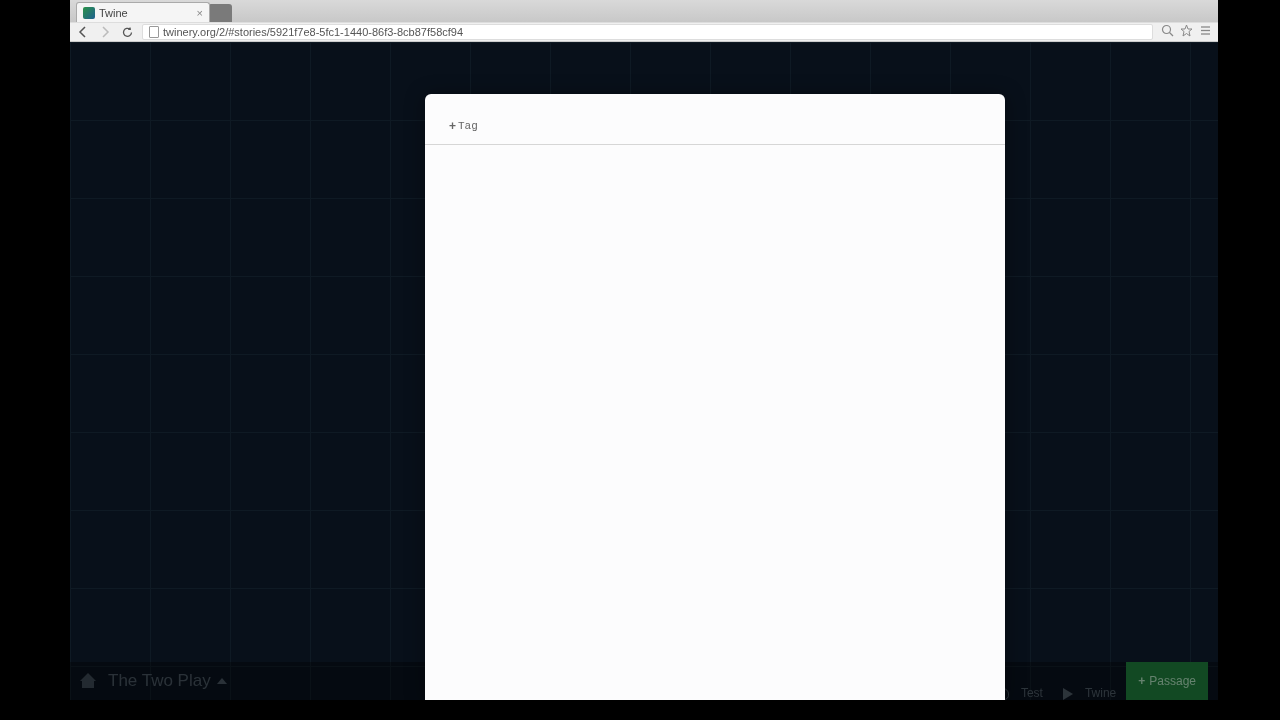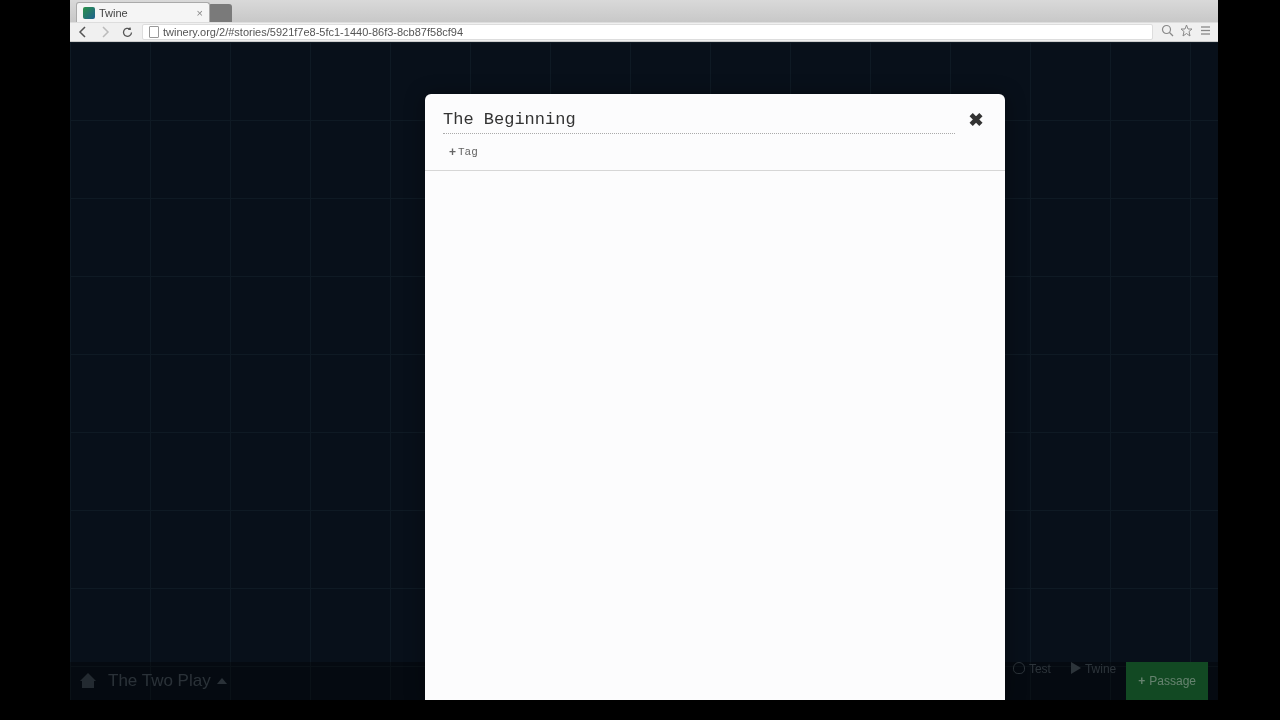--- a/index.html
+++ b/index.html
@@ -39,21 +39,21 @@
   .caret-up { display:inline-block; margin-left: 6px; border-left: 5px solid transparent; border-right: 5px solid transparent; border-bottom: 6px solid #46525d; }
   .spacer { flex: 1; }
   .tb-group { display: flex; align-items: center; gap: 0; }
   .tb-btn { width: 34px; height: 38px; display: flex; align-items: center; justify-content: center; color: #3f4b56; cursor: pointer; }
   .tb-btn.active { background: rgba(255,255,255,0.05); color: #5a6774; }
   .grid9 { display: grid; grid-template-columns: repeat(3,4px); grid-template-rows: repeat(3,4px); gap: 1px; }
   .grid9 span { background: #3f4b56; }
   .grid4 { display: grid; grid-template-columns: repeat(2,6px); grid-template-rows: repeat(2,6px); gap: 2px; }
   .grid4 span { background: #3f4b56; }
   .sq1 { width: 12px; height: 12px; background: #3f4b56; }
-  .txtbtn { display: flex; align-items: flex-start; gap: 4px; padding: 0 10px; height: 38px; color: #4a5661; font-size: 12px; cursor: pointer; }
+  .txtbtn { display: flex; align-items: flex-end; gap: 12px; padding: 0 10px; height: 38px; color: #4a5661; font-size: 12px; cursor: pointer; }
   .bug-ico { width: 12px; height: 12px; border: 1.5px solid #4a5661; border-radius: 50% 50% 40% 40%; position: relative; }
   .play-ico { border-left: 10px solid #4a5661; border-top: 6px solid transparent; border-bottom: 6px solid transparent; }
   .passage-btn { background: #1e7a3a; color: #a9d8b8; padding: 0 12px; height: 38px; display: flex; align-items: center; gap: 4px; font-size: 12px; cursor: pointer; }
   .plus { font-weight: bold; }
 
   
   .modal { position: absolute; left: 355px; top: 52px; width: 580px; bottom: 0; background: #fcfcfd; border-radius: 6px 6px 0 0; box-shadow: 0 2px 20px rgba(0,0,0,0.4); display: flex; flex-direction: column; }
   .modal-head { padding: 14px 18px 0 18px; }
   .title-row { display: flex; align-items: center; }
   .passage-title { flex: 1; border: none; border-bottom: 1px dotted #aaa; font-family: "Courier New", monospace; font-size: 17px; padding: 2px 0 4px 0; outline: none; background: transparent; color: #333; }
@@ -166,24 +166,20 @@
         <span>Twine</span>
       </div>
       <div class="passage-btn">
         <span class="plus">+</span>
         <span>Passage</span>
       </div>
     </div>
 
     <div class="modal">
       <div class="modal-head">
-        <div class="title-row">
-          <input class="passage-title" value="The Beginning" style="">
-          <div class="close-x">✖</div>
-        </div>
         <div class="tag-row">
           <span class="tag-btn">
             <span class="tag-plus">+</span>
             <span>Tag</span>
           </span>
         </div>
       </div>
       <div class="divider"></div>
     </div>
 

